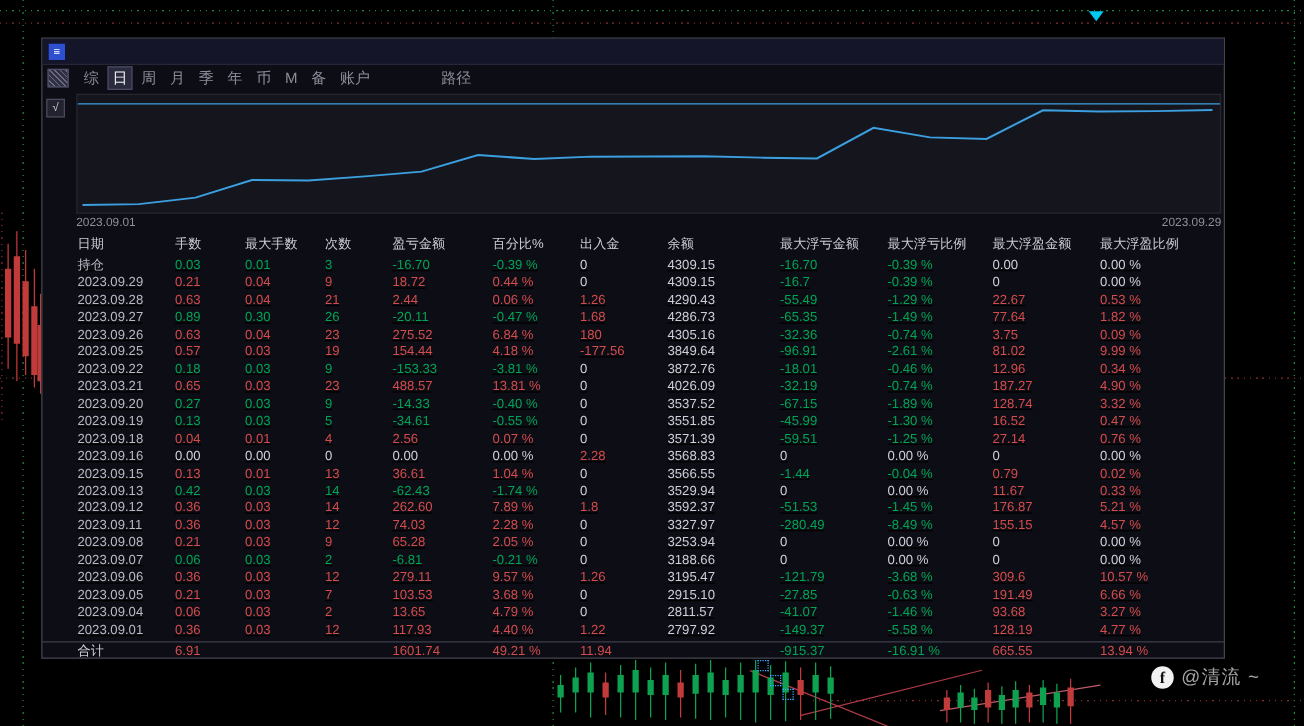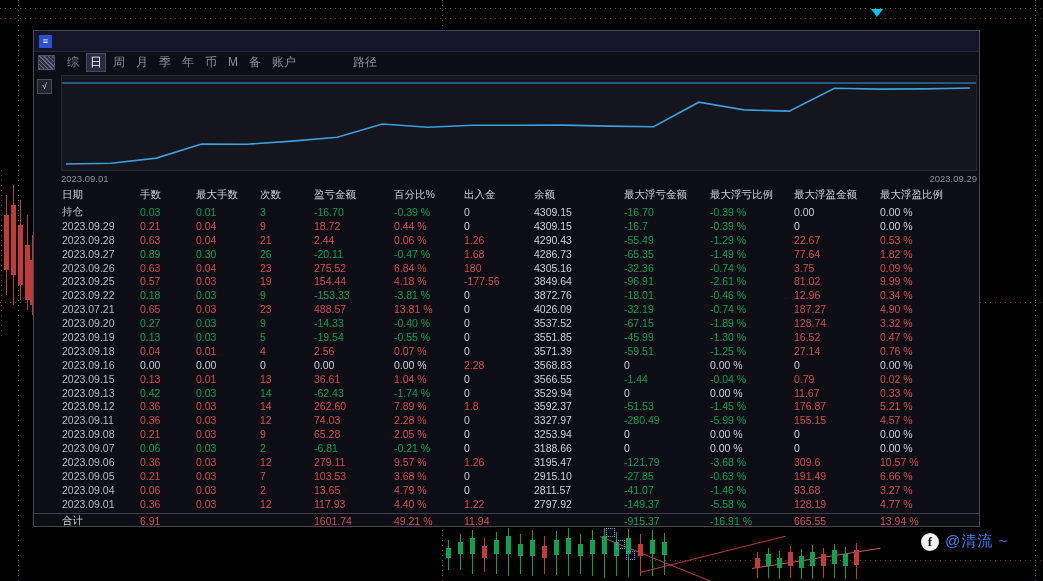--- a/index.html
+++ b/index.html
@@ -14,21 +14,21 @@
   .candle .wick{position:absolute;left:2px;width:1px;}
   .candle .body{position:absolute;left:0;width:5px;}
   .cg{background:#0ea14f;} .cr{background:#c23b3b;}
   .bluemark{position:absolute;width:7px;height:7px;border:1px dotted #3da5ff;}
   .tri-down{position:absolute;left:871px;top:9px;width:0;height:0;
             border-left:6px solid transparent;border-right:6px solid transparent;border-top:8px solid #00c8f0;}
   .watermark{position:absolute;left:921px;top:532px;display:flex;align-items:center;gap:6px;z-index:3;}
   .wm-circle{width:18px;height:18px;border-radius:50%;background:#f2f2f2;color:#111;
              font-weight:bold;font-size:13px;text-align:center;line-height:18px;
              font-family:"Liberation Serif","DejaVu Serif",serif;}
-  .wm-text{color:#3b82f6;font-size:15px;letter-spacing:1px;}
+  .wm-text{color:#a3a3a3;font-size:15px;letter-spacing:1px;}
 
   
   .win{position:absolute;left:33px;top:30px;width:947px;height:497px;background:#0d0d15;
        border:1px solid #45454f;box-sizing:border-box;z-index:2;}
   .titlebar{position:absolute;top:0;left:0;right:0;height:20px;background:#15152a;
             display:flex;align-items:center;gap:6px;padding:0 5px;border-bottom:1px solid #26263a;}
   .win-icon{width:13px;height:13px;background:#2e4fd0;color:#fff;font-size:9px;line-height:13px;text-align:center;}
   .title{color:#e9e23e;font-size:11px;white-space:nowrap;}
   .menubar{position:absolute;top:20px;left:0;right:0;height:22px;display:flex;align-items:center;
            padding-left:4px;color:#8d8d9a;font-size:12px;}
@@ -40,21 +40,21 @@
   .check-btn{position:absolute;left:3px;top:48px;width:13px;height:13px;background:#23232f;
              border:1px solid #4a4a5a;color:#d8d8e0;font-size:9px;line-height:12px;text-align:center;z-index:5;}
 
   .chart{position:absolute;left:27px;top:44px;width:916px;height:96px;background:#15151d;border:1px solid #26262f;box-sizing:border-box;}
   .axis{position:absolute;top:142px;left:27px;width:916px;display:flex;justify-content:space-between;
         color:#8f8f99;font-size:9.5px;}
 
   .thead,.trow,.ttotal{display:grid;grid-template-columns:78px 56px 64px 54px 80px 70px 70px 90px 86px 84px 86px 80px;
         padding-left:28px;align-items:center;}
   .thead{position:absolute;top:156px;left:0;right:0;height:16px;color:#cdcdd6;font-size:10.5px;}
-  .tbody{position:absolute;top:174px;left:0;right:0;}
+  .tbody{position:absolute;top:174px;left:0;right:0;text-decoration:underline;}
   .trow{height:13.9px;font-size:10.5px;}
   .ttotal{position:absolute;top:482px;left:0;right:0;height:13px;font-size:10.5px;border-top:1px solid #3f3f4c;}
   .c-red{color:#d44c4c;} .c-green{color:#00a455;} .c-white{color:#cfcfd8;} .c-date{color:#b9b9c2;}
 </style>
 </head>
 <body>
 
 <div id="screen">
 
   <div class="dot-h" style="--c:#1f8a3e;left:0;top:8px;width:1043px;"></div>
@@ -363,21 +363,21 @@
           <span class="c-green">-153.33</span>
           <span class="c-green">-3.81 %</span>
           <span class="c-white">0</span>
           <span class="c-white">3872.76</span>
           <span class="c-green">-18.01</span>
           <span class="c-green">-0.46 %</span>
           <span class="c-red">12.96</span>
           <span class="c-red">0.34 %</span>
         </div>
         <div class="trow">
-          <span class="c-date">2023.07.21</span>
+          <span class="c-date">2023.03.21</span>
           <span class="c-red">0.65</span>
           <span class="c-red">0.03</span>
           <span class="c-red">23</span>
           <span class="c-red">488.57</span>
           <span class="c-red">13.81 %</span>
           <span class="c-white">0</span>
           <span class="c-white">4026.09</span>
           <span class="c-green">-32.19</span>
           <span class="c-green">-0.74 %</span>
           <span class="c-red">187.27</span>
@@ -395,21 +395,21 @@
           <span class="c-green">-67.15</span>
           <span class="c-green">-1.89 %</span>
           <span class="c-red">128.74</span>
           <span class="c-red">3.32 %</span>
         </div>
         <div class="trow">
           <span class="c-date">2023.09.19</span>
           <span class="c-green">0.13</span>
           <span class="c-green">0.03</span>
           <span class="c-green">5</span>
-          <span class="c-green">-19.54</span>
+          <span class="c-green">-34.61</span>
           <span class="c-green">-0.55 %</span>
           <span class="c-white">0</span>
           <span class="c-white">3551.85</span>
           <span class="c-green">-45.99</span>
           <span class="c-green">-1.30 %</span>
           <span class="c-red">16.52</span>
           <span class="c-red">0.47 %</span>
         </div>
         <div class="trow">
           <span class="c-date">2023.09.18</span>
@@ -484,21 +484,21 @@
         <div class="trow">
           <span class="c-date">2023.09.11</span>
           <span class="c-red">0.36</span>
           <span class="c-red">0.03</span>
           <span class="c-red">12</span>
           <span class="c-red">74.03</span>
           <span class="c-red">2.28 %</span>
           <span class="c-white">0</span>
           <span class="c-white">3327.97</span>
           <span class="c-green">-280.49</span>
-          <span class="c-green">-5.99 %</span>
+          <span class="c-green">-8.49 %</span>
           <span class="c-red">155.15</span>
           <span class="c-red">4.57 %</span>
         </div>
         <div class="trow">
           <span class="c-date">2023.09.08</span>
           <span class="c-red">0.21</span>
           <span class="c-red">0.03</span>
           <span class="c-red">9</span>
           <span class="c-red">65.28</span>
           <span class="c-red">2.05 %</span>

